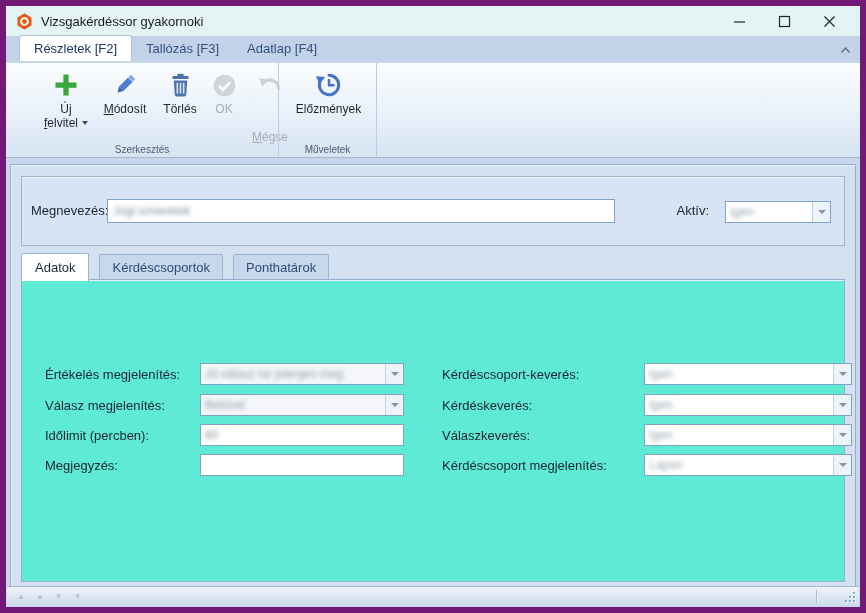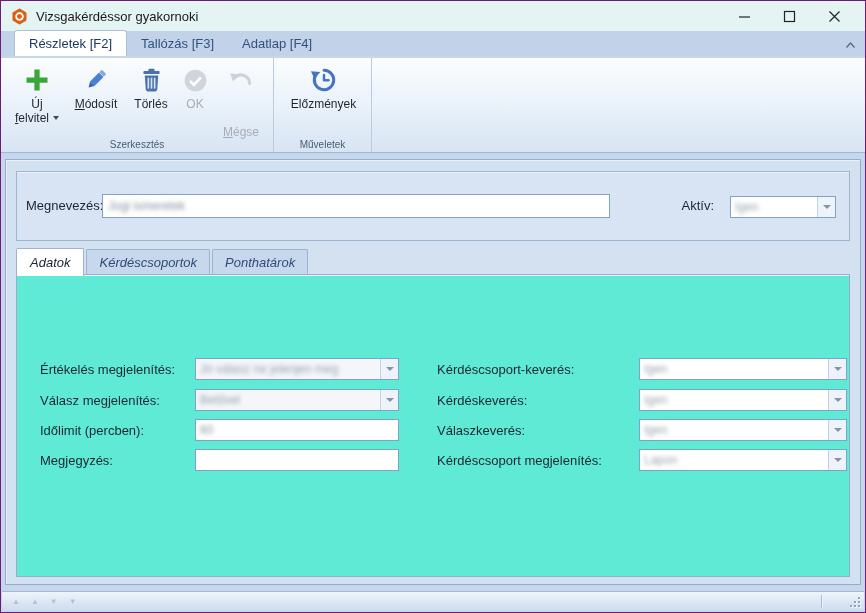--- a/index.html
+++ b/index.html
@@ -1,19 +1,19 @@
 <!DOCTYPE html>
 <html><head>
 <meta charset="utf-8">
 <style>
   * { box-sizing: border-box; margin: 0; padding: 0; }
   html,body { width:866px; height:613px; font-family:"Liberation Sans", sans-serif; }
   body { position:relative; background:#cfd8e2; overflow:hidden; }
 
-  .window { position:absolute; inset:0; border:1px solid #701a75; background:#c6d7eb; }
+  .window { position:absolute; inset:0; border:6px solid #701a75; background:#c6d7eb; }
 
   
   .titlebar { position:absolute; top:0; left:0; right:0; height:30px; background:#e3f4f2;
               display:flex; align-items:center; padding:0 8px; }
   .app-icon { width:17px; height:17px; margin:0 8px 0 2px; flex:none; }
   .title-text { font-size:13px; color:#1a1a1a; }
   .win-controls { margin-left:auto; display:flex; height:100%; }
   .win-btn { width:45px; height:100%; display:flex; align-items:center; justify-content:center; cursor:default; }
   .win-btn svg { width:13px; height:13px; }
 
@@ -66,21 +66,21 @@
   .combo-btn { position:absolute; right:0; top:0; bottom:0; width:18px; background:#eef3f9;
                border-left:1px solid #c3d2e2; display:flex; align-items:center; justify-content:center; }
   .combo-arrow { width:0; height:0; border-left:4px solid transparent; border-right:4px solid transparent;
                  border-top:4.5px solid #8593a6; }
   .blurred { filter:blur(2px); color:#8a939e; white-space:nowrap; }
   .blurred.light { color:#9aa3ad; }
 
   
   .tabstrip { position:absolute; top:88px; left:10px; height:27px; display:flex; align-items:flex-end; }
   .itab { font-size:13px; color:#2f4c78; background:#c7d7ec; border:1px solid #9ab4d2; border-bottom:none;
-          padding:5px 12px 5px; margin-right:2px; border-radius:2px 2px 0 0; cursor:default;font-style:italic; }
+          padding:5px 12px 5px; margin-right:10px; border-radius:2px 2px 0 0; cursor:default; }
   .itab.active { background:#ffffff; color:#1a2433; position:relative; z-index:3;
                  padding:6px 13px 6px; margin-bottom:-1px; }
 
   .tab-panel { position:absolute; top:114px; left:10px; right:10px; bottom:7px;
                border:1px solid #93afce; background:#5eead4;
                box-shadow: inset 0 1px 0 #ebf2fb; }
   .pos-label { position:absolute; font-size:13px; color:#1b2533; }
 
   
   .statusbar { position:absolute; bottom:1px; left:1px; right:1px; height:20px;
@@ -134,21 +134,21 @@
     <div class="rtab">Adatlap [F4]</div>
     <div class="ribbon-collapse">
       <svg width="11" height="8" viewBox="0 0 11 8">
         <path d="M1.5 6.5 L5.5 2 L9.5 6.5" fill="none" stroke="#5a6a80" stroke-width="1.3"></path>
       </svg>
     </div>
   </div>
 
   <div class="ribbon">
     <div class="rgroup" style="width:272px;">
-      <div class="rbtn" style="min-width:56px;">
+      <div class="rbtn" style="min-width:56px;margin-left:24px;">
         <div class="icn">
           <svg width="28" height="28" viewBox="0 0 32 32">
               <path d="M13 4 h6 v9 h9 v6 h-9 v9 h-6 v-9 h-9 v-6 h9 Z" fill="#3aa53a"></path>
             </svg>
         </div>
         <div class="lbl">Új</div>
         <div class="lbl"><span class="accel">f</span><span>elvitel</span><span class="caret-down"></span></div>
       </div>
       <div class="rbtn" style="min-width:62px;">
         <div class="icn">

